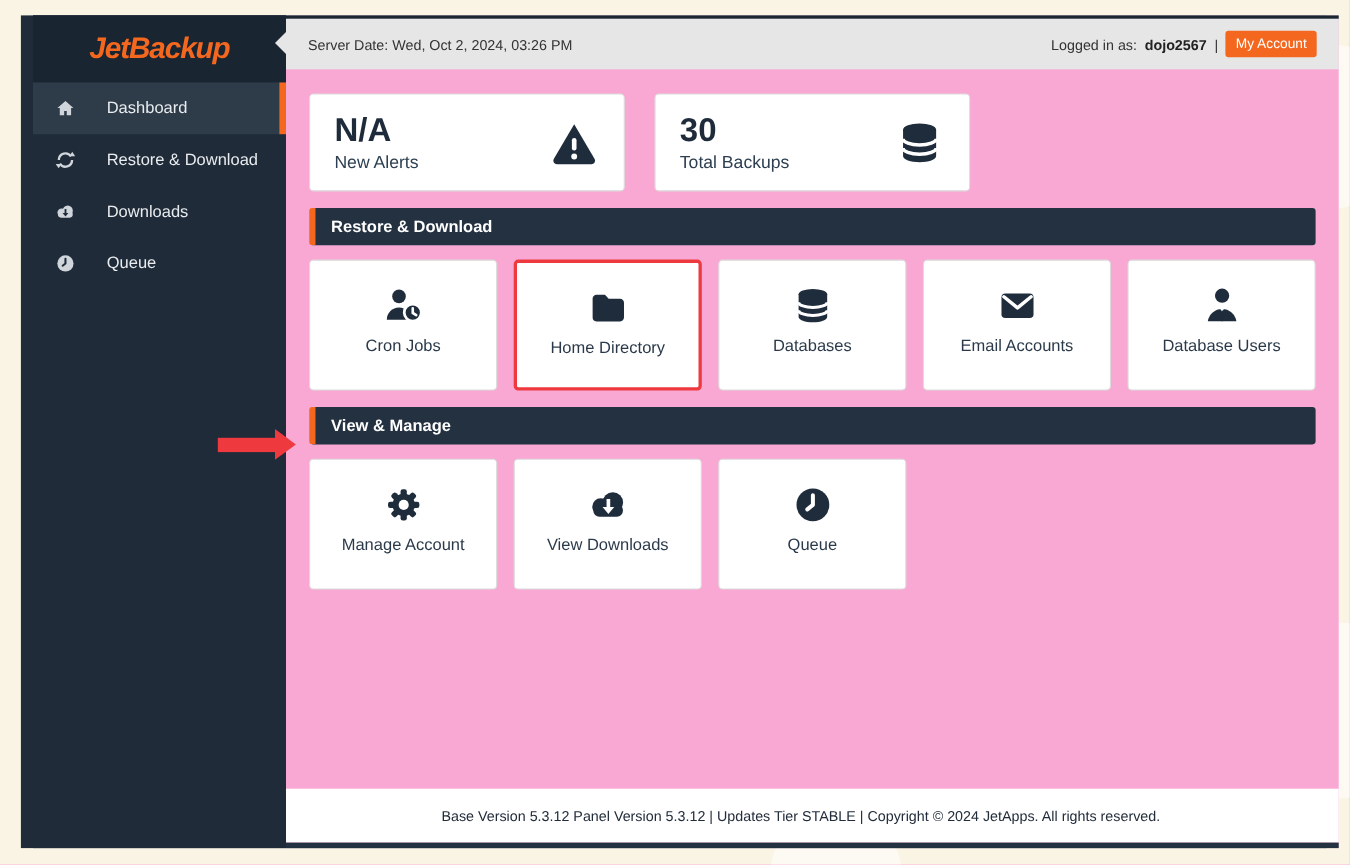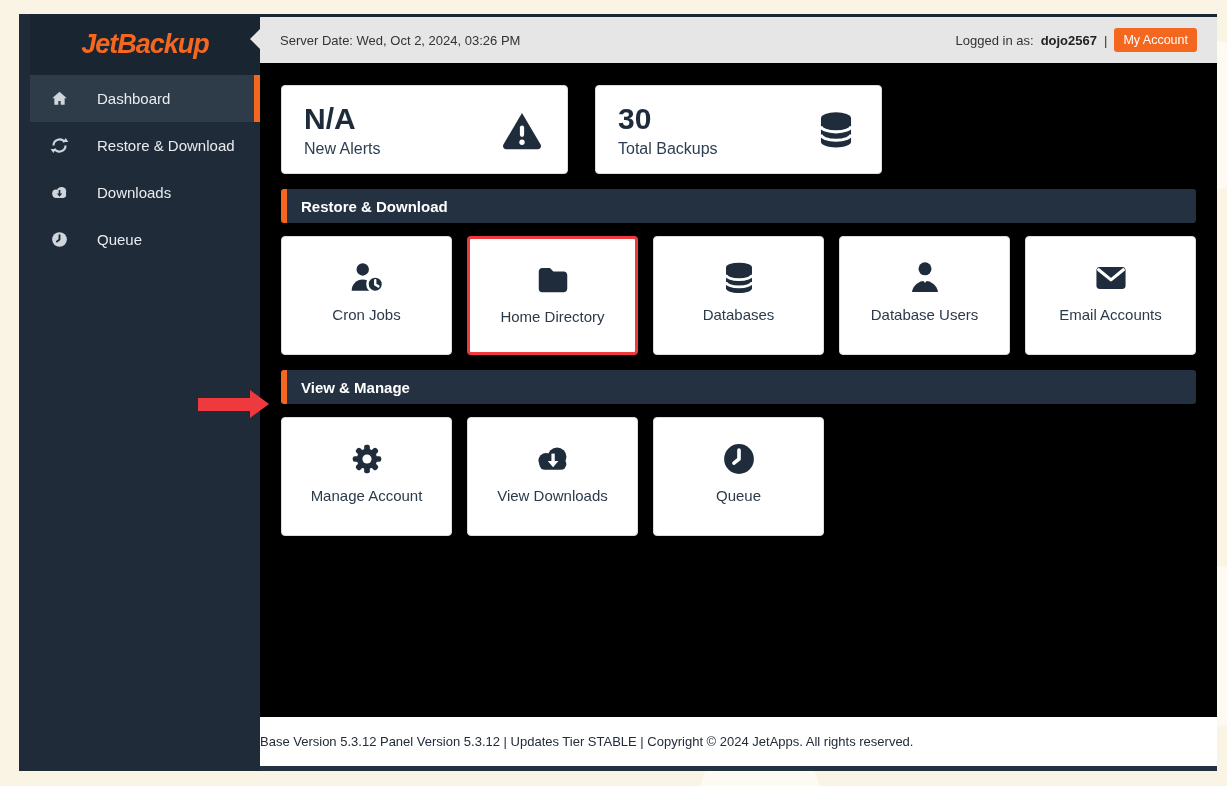--- a/index.html
+++ b/index.html
@@ -32,21 +32,21 @@
     height:47px; display:flex; align-items:center; gap:28px; padding-left:20px;
     color:#e9ecef; font-size:15px; cursor:pointer; position:relative;
   }
   .nav-item.active { background:#2e3c4a; }
   .nav-item.active::after {
     content:""; position:absolute; right:0; top:0; bottom:0; width:6px; background:#f4671f;
   }
   .nav-icon { width:19px; height:19px; flex:0 0 19px; display:flex; align-items:center; }
 
   
-  .main { flex:1; display:flex; flex-direction:column; position:relative; background:#000000; }
+  .main { flex:1; display:flex; flex-direction:column; position:relative; background:#f9a8d4; }
   .notch {
     position:absolute; left:0; top:15px; width:0; height:0; z-index:4;
     border-top:10px solid transparent; border-bottom:10px solid transparent;
     border-right:10px solid #e6e6e6; transform:translateX(-10px);
   }
   .topbar {
     height:49px; background:#e6e6e6; border-top:3px solid #1a2532;
     display:flex; align-items:center; justify-content:space-between;
     padding:0 20px; font-size:13px; color:#333;
   }
@@ -79,21 +79,21 @@
   .tile {
     width:171px; height:119px; background:#fff; border:1px solid #dcdcdc; border-radius:4px;
     display:flex; flex-direction:column; align-items:center; cursor:pointer;
     padding-top:22px; gap:9px;
   }
   .tile.highlighted { border:3px solid #ee3a3f; }
   .tile-label { font-size:15px; color:#2b3a4a; white-space:nowrap; }
   .tile-icon { height:38px; display:flex; align-items:center; justify-content:center; }
 
   .footer {
-    height:49px; background:#fff; display:flex; align-items:center; justify-content:flex-start;
+    height:49px; background:#fff; display:flex; align-items:center; justify-content:center;
     padding-right:21px; font-size:13px; color:#222c3a;
   }
   .bottom-bar { height:5px; background:#233140; }
 
   
   .highlight-arrow { position:absolute; left:179px; top:376px; z-index:6; pointer-events:none; }
   .arrow-tail { position:absolute; left:0; top:8px; width:52px; height:13px; background:#ee3a3f; }
   .arrow-head {
     position:absolute; left:52px; top:0; width:0; height:0;
     border-top:14.5px solid transparent; border-bottom:14.5px solid transparent;
@@ -250,37 +250,37 @@
               <path d="M3.8 9.9c0 1.7 3.7 3.1 8.2 3.1s8.2-1.4 8.2-3.1" stroke="#fff" stroke-width="1.7" fill="none"></path>
               <path d="M3.8 14.5c0 1.7 3.7 3.1 8.2 3.1s8.2-1.4 8.2-3.1" stroke="#fff" stroke-width="1.7" fill="none"></path>
             </svg>
           </span>
           <span class="tile-label">Databases</span>
         </div>
 
         <div class="tile">
           <span class="tile-icon">
             <svg width="38" height="38" viewBox="0 0 24 24">
+              <rect x="2.8" y="5" width="18.4" height="14" rx="2.2" fill="#1e2c3c"></rect>
+              <path d="M4.2 6.8 12 13.2l7.8-6.4" stroke="#fff" stroke-width="2" fill="none" stroke-linecap="round" stroke-linejoin="round"></path>
+            </svg>
+          </span>
+          <span class="tile-label">Email Accounts</span>
+        </div>
+
+        <div class="tile">
+          <span class="tile-icon">
+            <svg width="38" height="38" viewBox="0 0 24 24">
               <circle cx="12" cy="6.2" r="4.1" fill="#1e2c3c"></circle>
               <path d="M3.8 20.8a8.3 8.3 0 0 1 16.4 0z" fill="#1e2c3c"></path>
               <polygon points="10.3,12.7 13.7,12.7 12,15.5" fill="#fff"></polygon>
               <polygon points="12,14.4 13.2,16.4 12.4,20.8 11.6,20.8 10.8,16.4" fill="#1e2c3c"></polygon>
             </svg>
           </span>
           <span class="tile-label">Database Users</span>
-        </div>
-
-        <div class="tile">
-          <span class="tile-icon">
-            <svg width="38" height="38" viewBox="0 0 24 24">
-              <rect x="2.8" y="5" width="18.4" height="14" rx="2.2" fill="#1e2c3c"></rect>
-              <path d="M4.2 6.8 12 13.2l7.8-6.4" stroke="#fff" stroke-width="2" fill="none" stroke-linecap="round" stroke-linejoin="round"></path>
-            </svg>
-          </span>
-          <span class="tile-label">Email Accounts</span>
         </div>
       </div>
 
       <div class="section-header">
         <span>View &amp; Manage</span>
       </div>
 
       <div class="tiles-row">
         <div class="tile">
           <span class="tile-icon">

